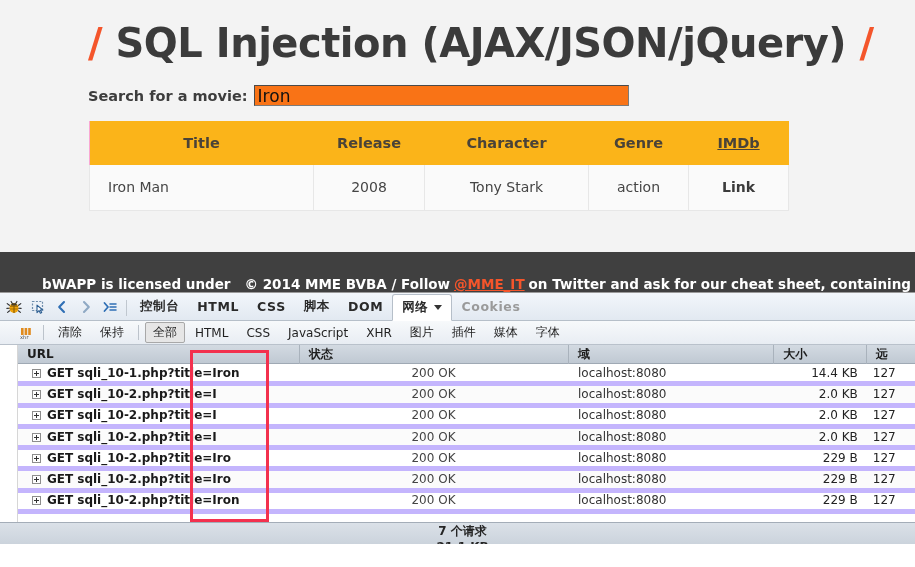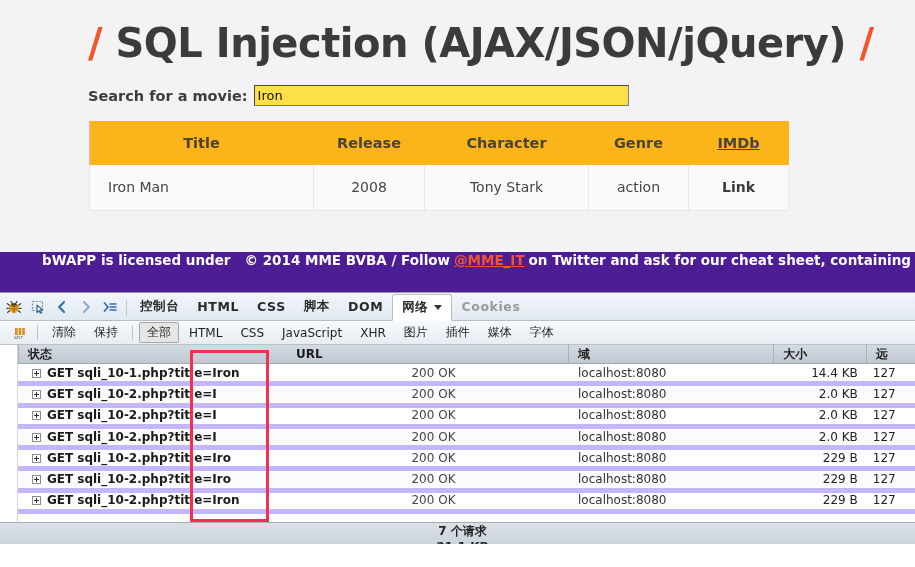--- a/index.html
+++ b/index.html
@@ -35,23 +35,23 @@
     left: 88px; top: 85px;
     display: flex; align-items: center;
     font-size: 14.5px; font-weight: bold; color: #3d3d3d;
   }
   #search-label { margin-right: 6px; white-space: nowrap; }
   #search-input {
     width: 375px; height: 21px;
     border: 1px solid #7b7b7b;
     border-top-color: #4a4a4a;
     border-left-color: #4a4a4a;
-    background: #fde047;
+    background: #f97316;
     font-family: "DejaVu Sans", "Liberation Sans", sans-serif;
-    font-size: 13px;
+    font-size: 17px;
     color: #111;
     padding: 1px 3px;
     outline: none;
   }
 
   #movies-table {
     position: absolute;
     left: 89px; top: 121px;
     border-collapse: collapse;
     font-size: 14px;
@@ -83,25 +83,25 @@
   .col-title { width: 224px; }
   .col-release { width: 111px; }
   .col-character { width: 164px; }
   .col-genre { width: 100px; }
   .col-imdb { width: 100px; text-decoration: underline; }
 
   
   #license-bar {
     position: absolute; left: 0; top: 252px;
     width: 915px; height: 40px;
-    background: #4c1d95;
+    background: #404040;
     color: #ffffff;
     font-size: 13.5px;
     font-weight: bold;
-    display: flex; align-items: flex-start;
+    display: flex; align-items: flex-end;
     white-space: nowrap;
     overflow: hidden;
     padding-left: 40px;
   }
   #cc-badge {
     display: inline-flex; align-items: center;
     background: #ffffff;
     color: #1a1a1a;
     border-radius: 2px;
     margin: 0 5px;
@@ -174,21 +174,21 @@
     margin: 0 4px 4px 4px;
     align-self: flex-end;
   }
 
   
   #fb-filterbar {
     height: 24px;
     background: linear-gradient(to bottom, #f7f9fb 0%, #e8edf3 100%);
     border-bottom: 1px solid #b9c1cb;
     display: flex; align-items: center;
-    padding-left: 8px;
+    padding-left: 14px;
     font-size: 12px;
   }
   .fb-fbtn {
     padding: 1px 7px;
     margin: 0 1px;
     color: #1f1f1f;
     font-size: 12px;
     border: 1px solid transparent;
     border-radius: 2px;
     cursor: default;
@@ -438,22 +438,22 @@
     <div class="fb-fbtn">图片</div>
     <div class="fb-fbtn">插件</div>
     <div class="fb-fbtn">媒体</div>
     <div class="fb-fbtn">字体</div>
   </div>
 
   <div id="fb-netwrap">
     <div id="fb-gutter"></div>
 
     <div id="net-header">
+      <div class="net-h first w-url">URL</div>
       <div class="net-h w-status">状态</div>
-      <div class="net-h first w-url">URL</div>
       <div class="net-h w-domain">域</div>
       <div class="net-h w-size">大小</div>
       <div class="net-h w-remote">远</div>
     </div>
 
     <div id="net-rows">
 
       <div class="net-row">
         <div class="cell c-url w-url">
           <span class="expander"></span>

